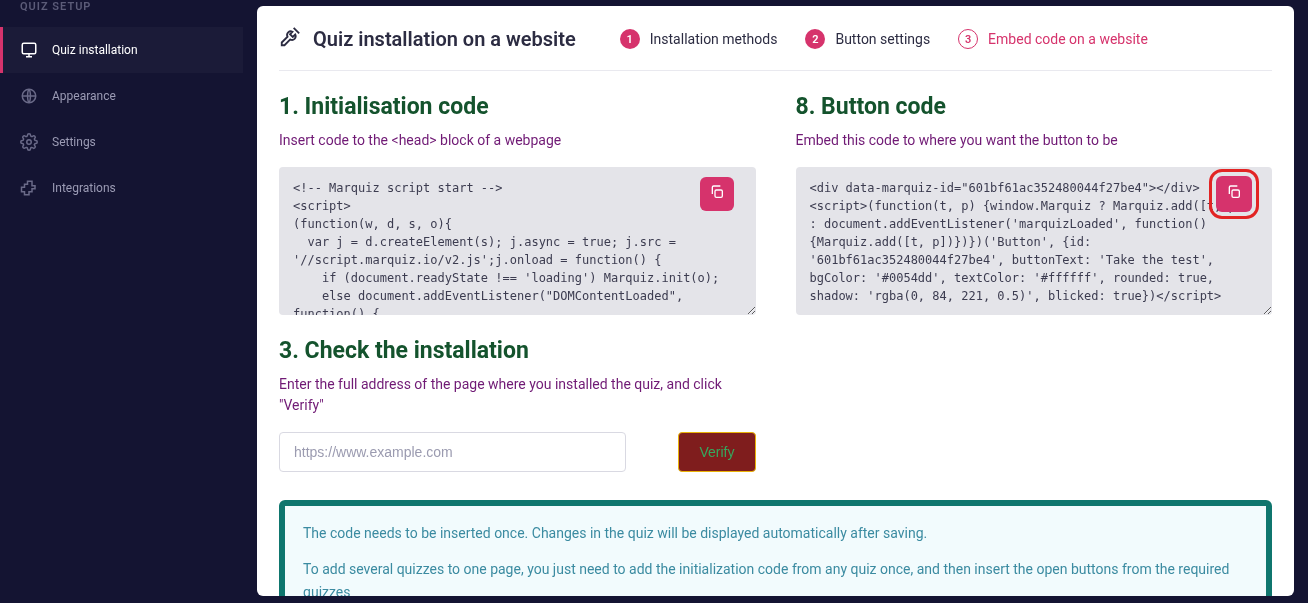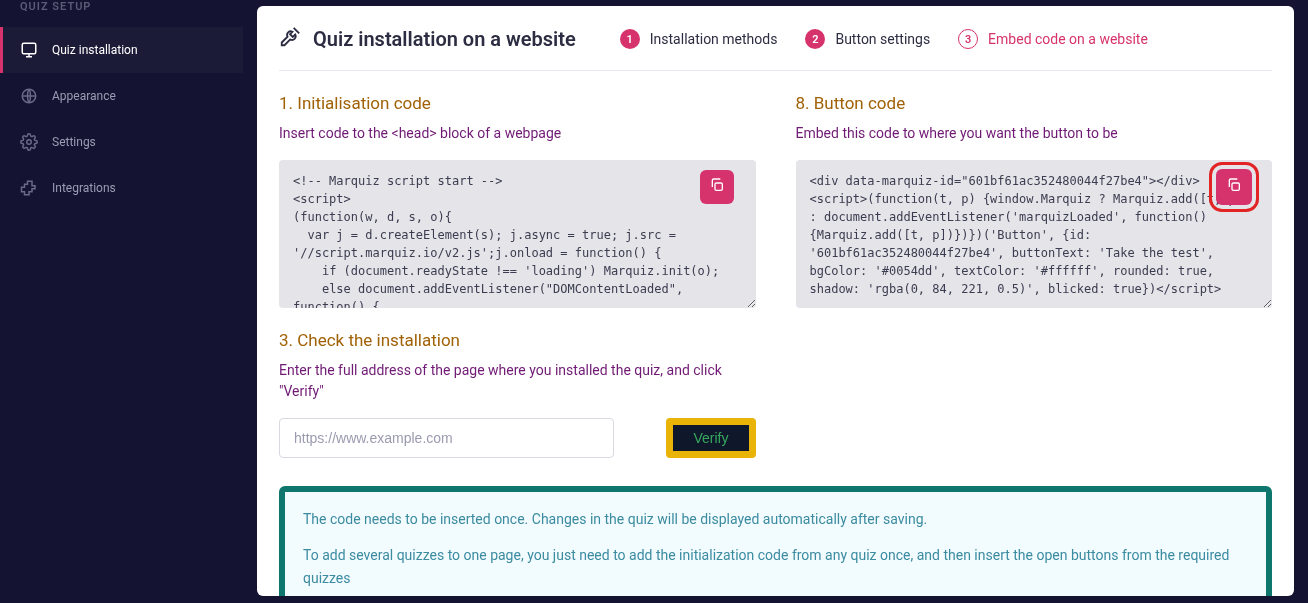--- a/index.html
+++ b/index.html
@@ -116,23 +116,23 @@
     color: #d6336c;
   }
   .step.current .step-label { color: #d6336c; }
 
   .body-row {
     display: flex;
     gap: 40px;
   }
   .col { flex: 1; min-width: 0; }
   .sec-title {
-    font-size: 17px;
-    color: #a16207;
-    font-weight: 400;
+    font-size: 23px;
+    color: #14532d;
+    font-weight: 700;
     margin-bottom: 10px;
   }
   .sec-desc {
     font-size: 14px;
     color: #701a75;
     margin-bottom: 16px;
     line-height: 1.5;
   }
   .code-box {
     position: relative;
@@ -186,23 +186,23 @@
     border: 1px solid #d9d9e2;
     border-radius: 4px;
     font-size: 14px;
     padding: 0 14px;
     color: #444;
   }
   .url-input::placeholder { color: #9b9bb0; }
   .verify-btn {
     height: 40px;
     padding: 0 20px;
-    border: 7px solid #eab308;
+    border: 1px solid #eab308;
     color: #36a85e;
-    background: #0f172a;
+    background: #7f1d1d;
     border-radius: 4px;
     font-size: 14px;
     cursor: pointer;
     margin-left: 36px;
   }
   .info-box {
     margin-top: 28px;
     border: 6px solid #0f766e;
     background: #f2fbfd;
     border-radius: 6px;

